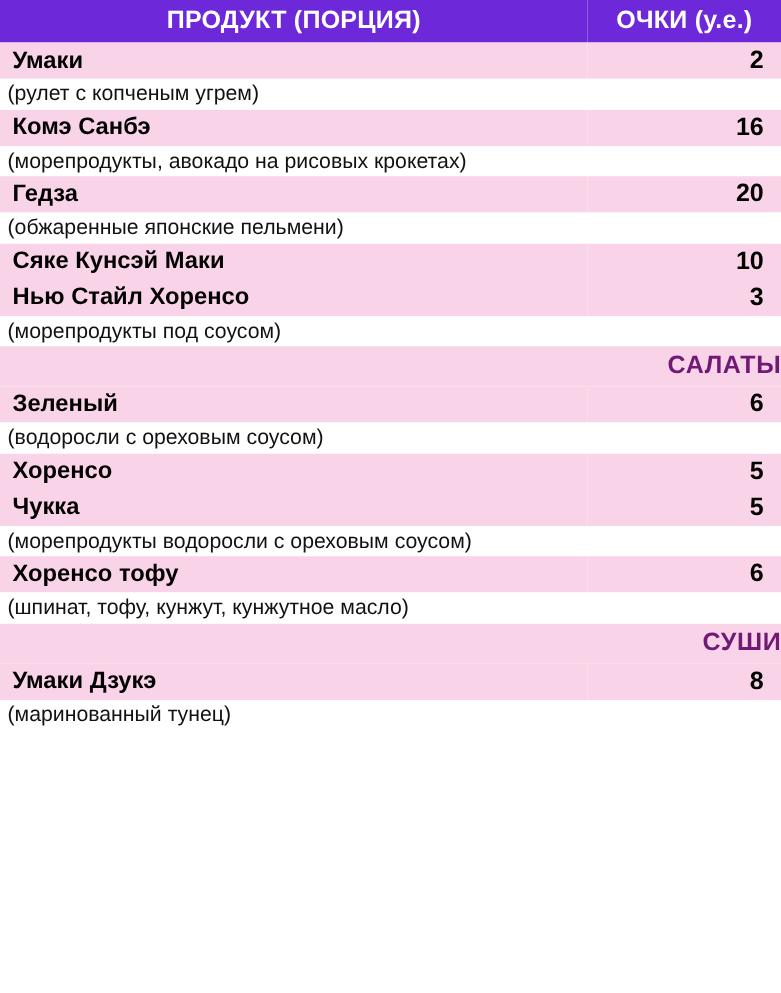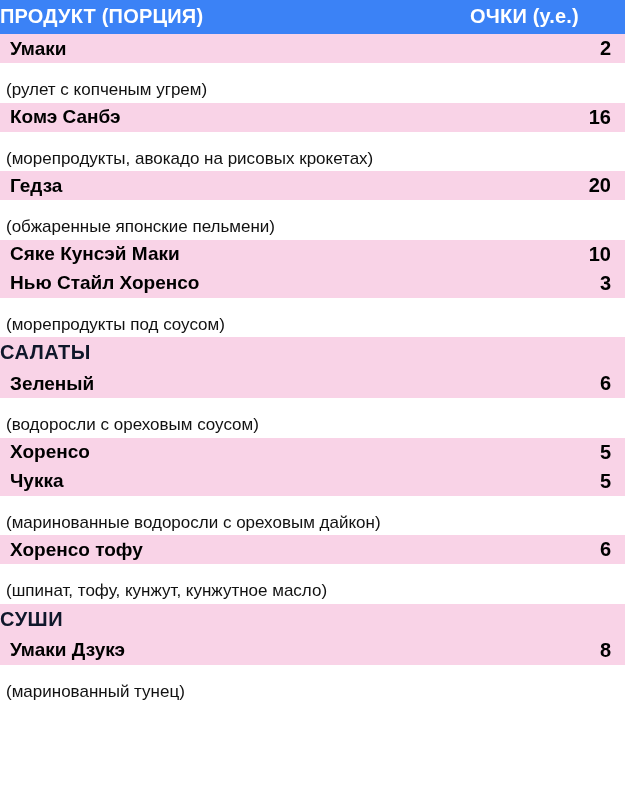--- a/index.html
+++ b/index.html
@@ -16,25 +16,25 @@
   .table {
     width: 625px;
     border-collapse: collapse;
     table-layout: fixed;
   }
   .hdr-row td {
     padding: 0;
     background: #ffffff;
   }
   .hdr-cell {
-    background: #3b82f6;
+    background: #6d28d9;
     color: #ffffff;
     font-weight: bold;
     font-size: 20px;
-    text-align: left;
+    text-align: center;
     padding: 5px 0 6px 0;
     letter-spacing: 0.2px;
   }
   .row {
     height: 20px;
   }
   .row.alt .name,
   .row.alt .pts {
     background: #f9d3e7;
   }
@@ -52,30 +52,30 @@
     color: #000000;
     text-align: right;
     padding: 3px 14px 3px 0;
     vertical-align: middle;
     white-space: nowrap;
   }
   .desc td {
     font-size: 17px;
     color: #111111;
     font-weight: normal;
-    padding: 17px 8px 3px 6px;
+    padding: 2px 8px 3px 6px;
     line-height: 1.15;
   }
   .desc.plain td { background: #ffffff; }
   .section td {
     background: #f9d3e7;
-    color: #0f172a;
+    color: #701a75;
     font-weight: bold;
     font-size: 20px;
-    text-align: left;
+    text-align: right;
     padding: 4px 0 5px 0;
     letter-spacing: 0.5px;
   }
   col.c1 { width: 470px; }
   col.c2 { width: 155px; }
 </style>
 </head>
 <body>
 
 <table class="table">
@@ -136,21 +136,21 @@
       </tr>
       <tr class="row alt">
         <td class="name">Хоренсо</td>
         <td class="pts">5</td>
       </tr>
       <tr class="row alt">
         <td class="name">Чукка</td>
         <td class="pts">5</td>
       </tr>
       <tr class="desc plain">
-        <td colspan="2">(маринованные водоросли с ореховым дайкон)</td>
+        <td colspan="2">(морепродукты водоросли с ореховым соусом)</td>
       </tr>
       <tr class="row alt">
         <td class="name">Хоренсо тофу</td>
         <td class="pts">6</td>
       </tr>
       <tr class="desc plain">
         <td colspan="2">(шпинат, тофу, кунжут, кунжутное масло)</td>
       </tr>
       <tr class="section alt">
         <td colspan="2">СУШИ</td>

